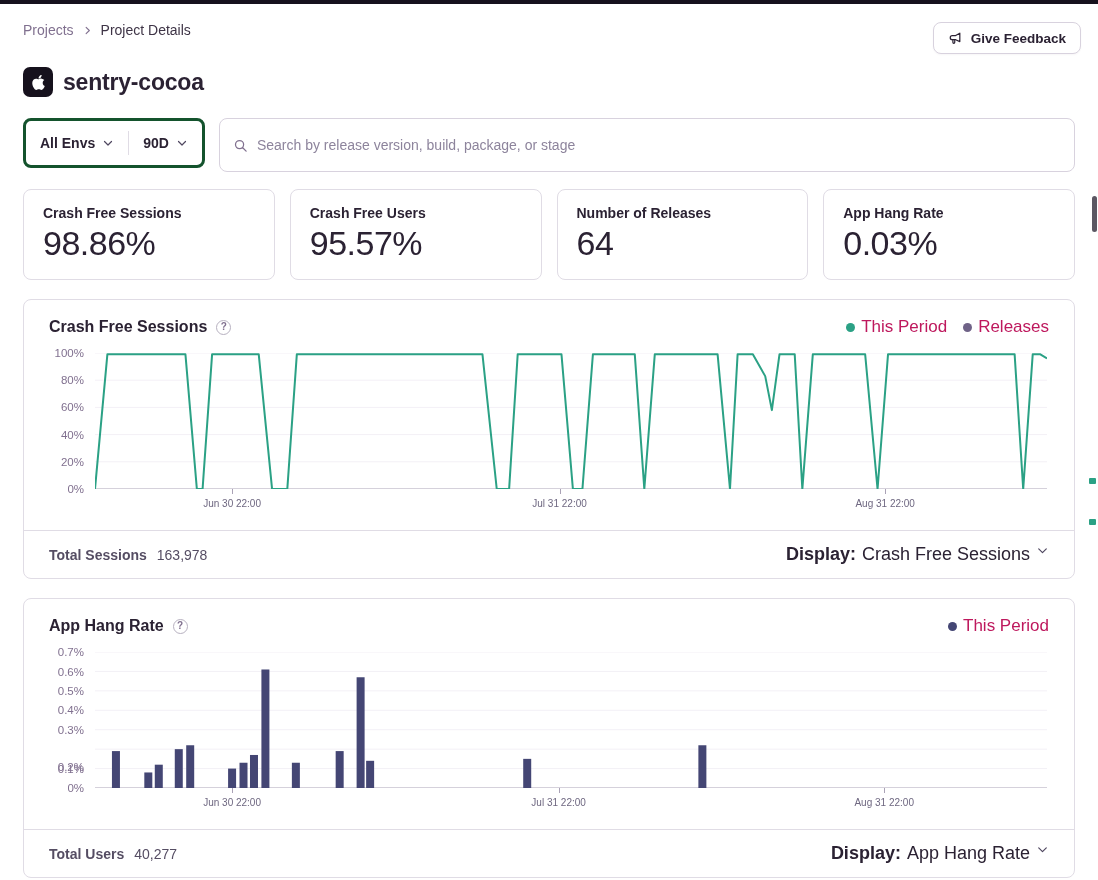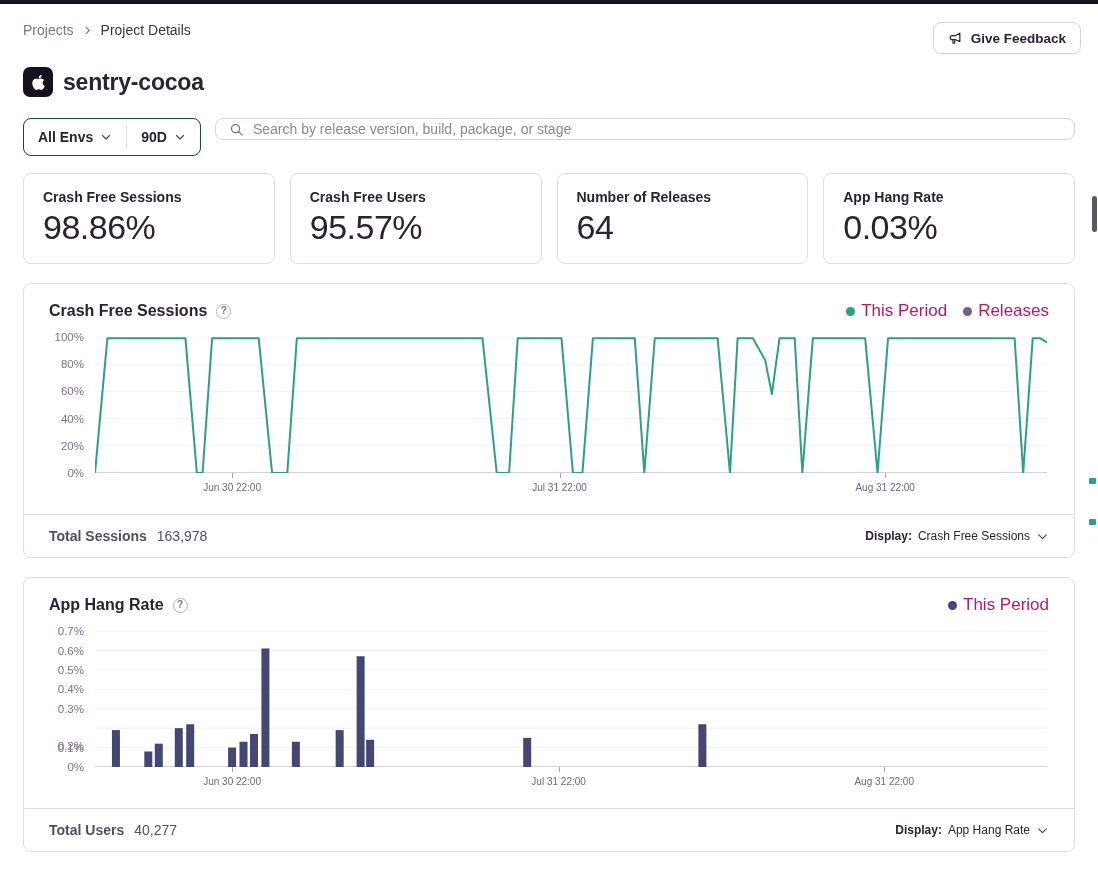--- a/index.html
+++ b/index.html
@@ -20,29 +20,29 @@
     box-shadow: 0 1px 2px rgba(43,34,51,.04); margin-right: -6px; }
   .feedback-btn svg { stroke: #2b2233; }
 
   .title-row { margin-top: 13px; display: flex; align-items: center; gap: 10px; }
   .platform-icon { width: 30px; height: 30px; border-radius: 7px; background: #16111d;
     display: flex; align-items: center; justify-content: center; flex: none; }
   .project-title { font-size: 23px; font-weight: 700; letter-spacing: -.2px; }
 
   
   .filter-row { margin-top: 21px; display: flex; gap: 14px; }
-  .filter-group { display: flex; align-items: center; border: 1px solid #14532d; border-radius: 8px;
-    height: 38px; background: #fff; flex: none; }
+  .filter-group { display: flex; align-items: center; border: 3px solid #14532d; border-radius: 8px;
+    height: 50px; background: #fff; flex: none; }
   .filter-btn { display: flex; align-items: center; gap: 7px; padding: 0 14px; height: 100%;
     background: none; border: none; font-family: inherit; font-size: 14px; font-weight: 700;
     color: #2b2233; cursor: pointer; }
   .chev { stroke: #4f4760; }
   .filter-divider { width: 1px; height: 24px; background: #e0dce5; }
   .search-box { flex: 1; display: flex; align-items: center; gap: 9px; border: 1px solid #d8d2de;
-    border-radius: 8px; height: 22px; padding: 0 13px; background: #fff; }
+    border-radius: 8px; height: 54px; padding: 0 13px; background: #fff; }
   .search-box input { flex: 1; border: none; outline: none; font-family: inherit; font-size: 14px; color: #2b2233; background: transparent; }
   .search-box input::placeholder { color: #8d849c; }
 
   
   .stats-row { margin-top: 17px; display: grid; grid-template-columns: repeat(4, 1fr); gap: 15px; }
   .stat-card { border: 1px solid #e0dce5; border-radius: 8px; background: #fff; padding: 15px 19px 16px; }
   .stat-label { font-size: 14px; font-weight: 700; color: #2b2233; margin-bottom: 3px; }
   .stat-value { font-size: 34px; font-weight: 400; letter-spacing: -.5px; line-height: 1.15; color: #2b2233; }
 
   
@@ -67,21 +67,21 @@
   .ylabel { position: absolute; right: 0; font-size: 11.5px; color: #80708f; line-height: 12px; white-space: nowrap; }
   .xaxis { position: relative; height: 30px; }
   .xtick-mark { position: absolute; top: 0; width: 1px; height: 5px; background: #aaa2b6; }
   .xlabel { position: absolute; top: 9px; transform: translateX(-50%); font-size: 10px; color: #6e6780; white-space: nowrap; }
 
   .panel-footer { margin-top: 11px; border-top: 1px solid #e0dce5; display: flex;
     justify-content: space-between; align-items: center; padding: 13px 25px; }
   .footer-left { display: flex; gap: 10px; align-items: baseline; font-size: 14px; }
   .footer-label { font-weight: 700; color: #554d63; }
   .footer-value { color: #554d63; }
-  .display-select { display: flex; gap: 6px; align-items: center; font-size: 12px; color: #2b2233; cursor: pointer; }
+  .display-select { display: flex; gap: 6px; align-items: flex-start; font-size: 18px; color: #2b2233; cursor: pointer; }
   .display-label { font-weight: 700; }
 
   
   .frag-scroll { position: absolute; right: 1px; top: 196px; width: 5px; height: 36px; background: #5b5762; border-radius: 3px; }
   .frag-green { position: absolute; right: 2px; width: 7px; height: 6px; background: #2ba185; border-radius: 1px; }
 </style>
 </head>
 <body>
 
 <div class="topbar"></div>

